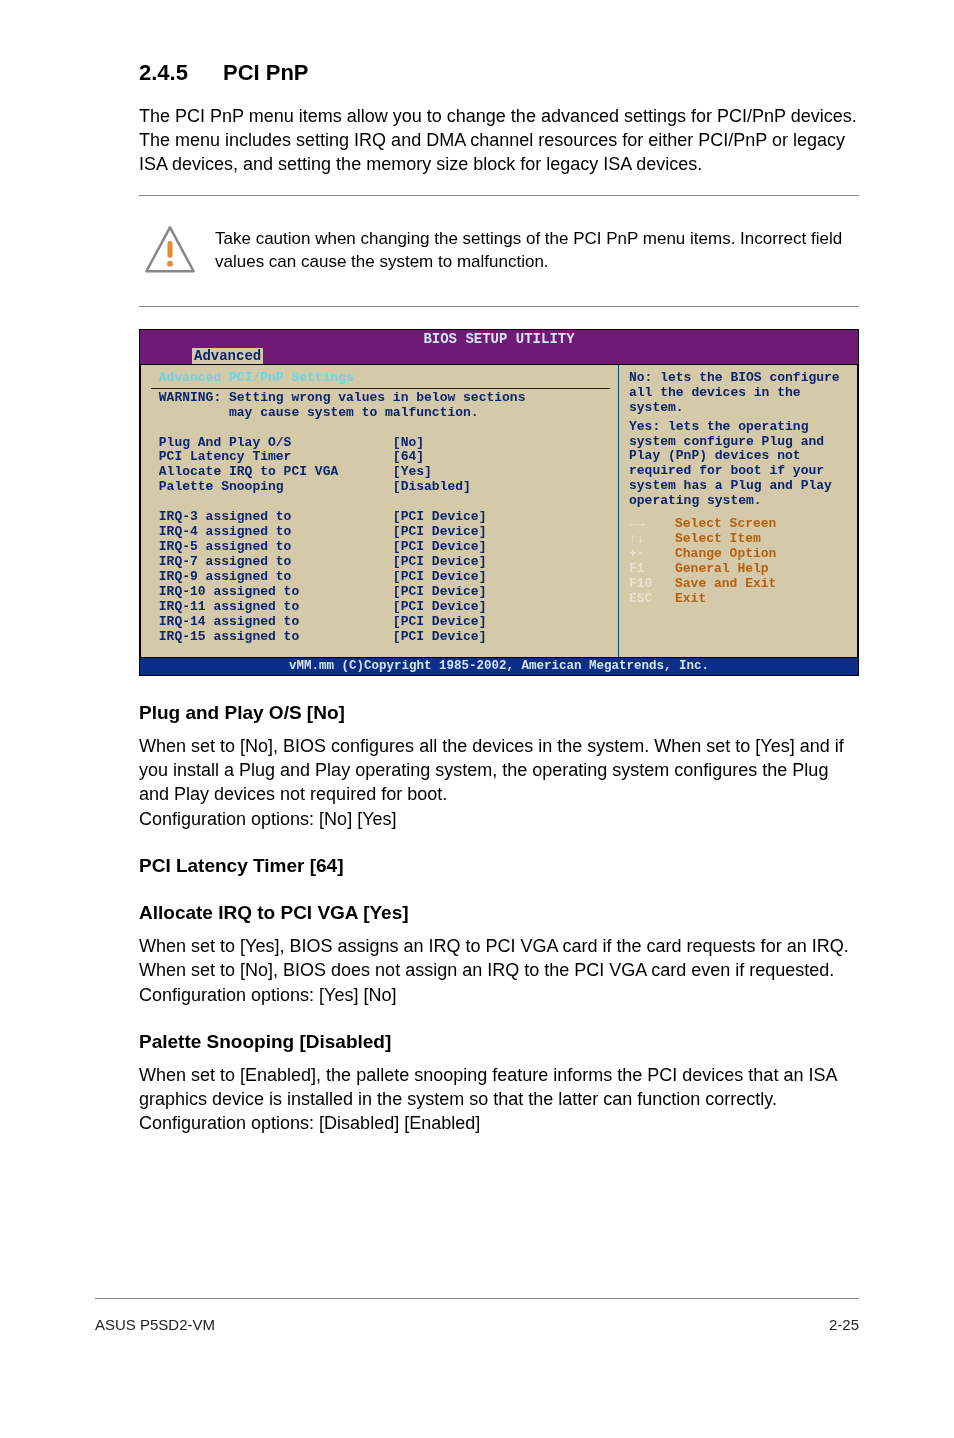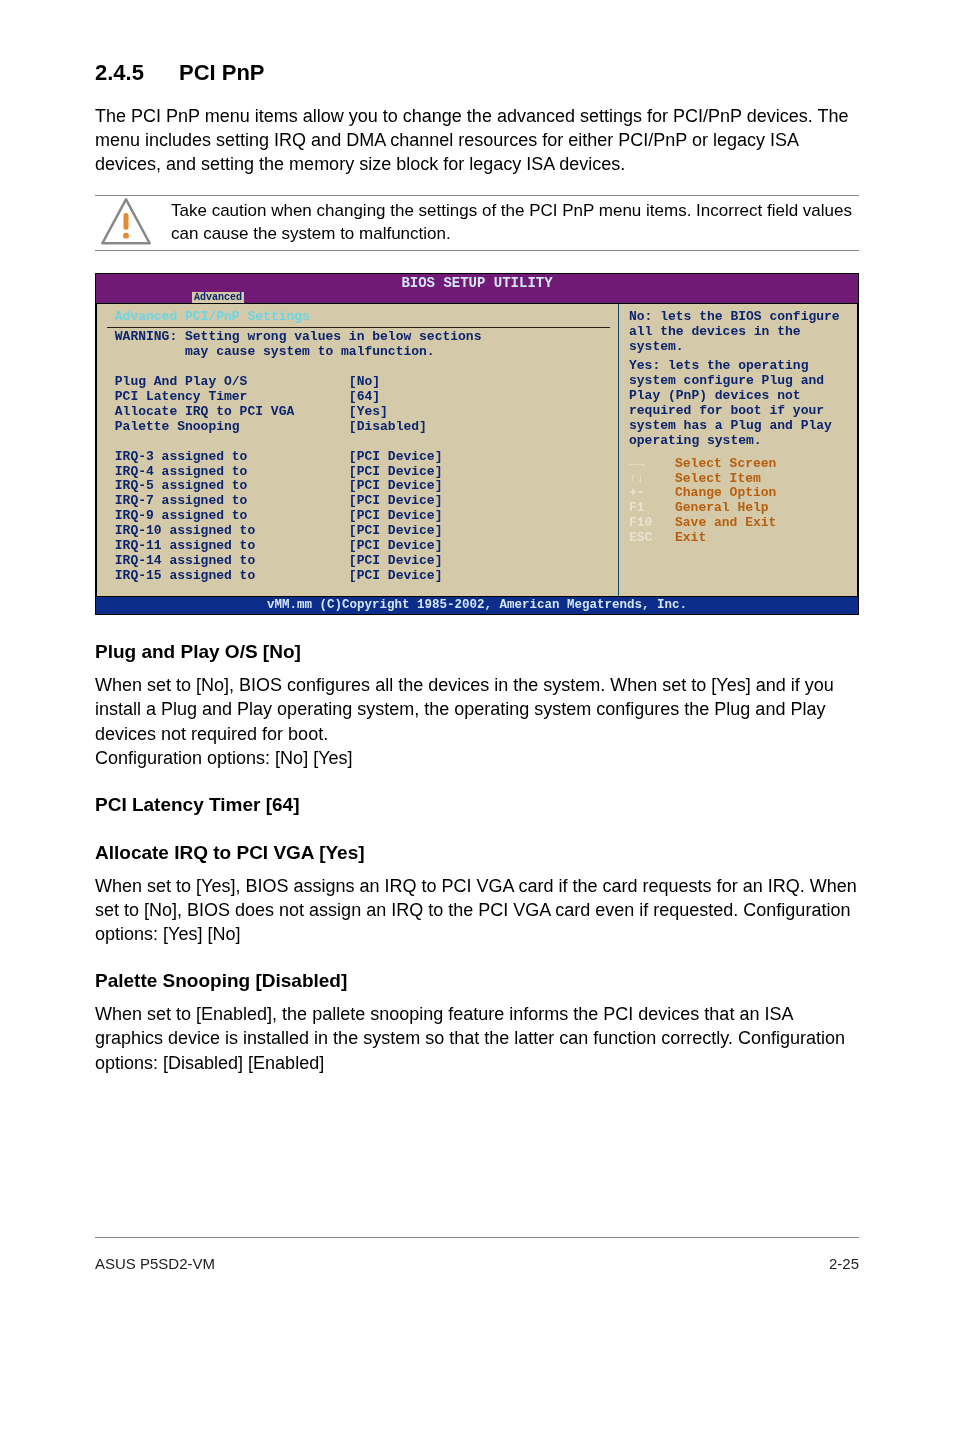--- a/index.html
+++ b/index.html
@@ -5,31 +5,31 @@
   * { box-sizing: border-box; margin: 0; padding: 0; }
   body {
     font-family: Arial, Helvetica, sans-serif;
     color: #000;
     background: #fff;
     width: 954px;
     margin: 0 auto;
     font-size: 18px;
     line-height: 1.35;
   }
-  .page { padding: 58px 95px 40px 95px; }
+  .page { padding: 58px 95px 40px 95px; margin-left: 44px; }
   .sec-num { font-weight: bold; font-size: 22px; margin-right: 30px; }
   .sec-title { font-weight: bold; font-size: 22px; }
   .heading-row { margin-bottom: 16px; }
   p.body { margin-bottom: 18px; }
 
   
   .caution-wrap {
     border-top: 1px solid #888;
     border-bottom: 1px solid #888;
-    padding: 0 4px;
+    padding: 28px 4px;
     display: flex;
     align-items: center;
     gap: 18px;
     margin: 6px 0 22px 0;
   }
   .caution-icon { flex: 0 0 54px; height: 54px; }
   .caution-text { font-size: 17px; line-height: 1.35; }
 
   
   .bios-box {
@@ -42,21 +42,21 @@
     margin-bottom: 24px;
   }
   .bios-titlebar {
     text-align: center;
     color: #d2e6f7;
     font-weight: bold;
     padding: 1px 0 1px 0;
     white-space: pre;
     font-size: 14px;
   }
-  .bios-tabrow { padding-left: 96px; font-size: 10px;}
+  .bios-tabrow { padding-left: 52px; font-size: 14px;}
   .bios-tab {
     display: inline-block;
     background: #d4c9a8;
     color: #0b2470;
     font-weight: bold;
     padding: 0 2px;
   }
   .bios-body {
     display: flex;
     background: #d4c9a8;

